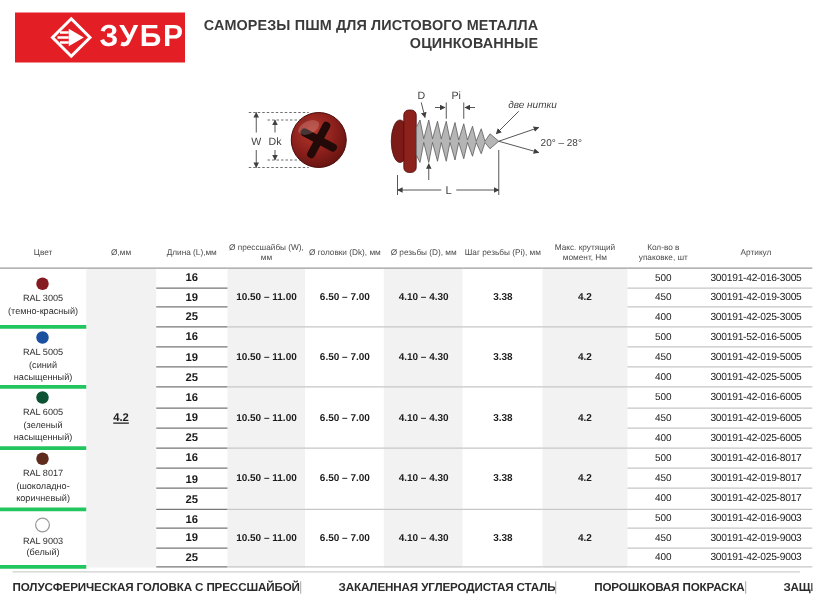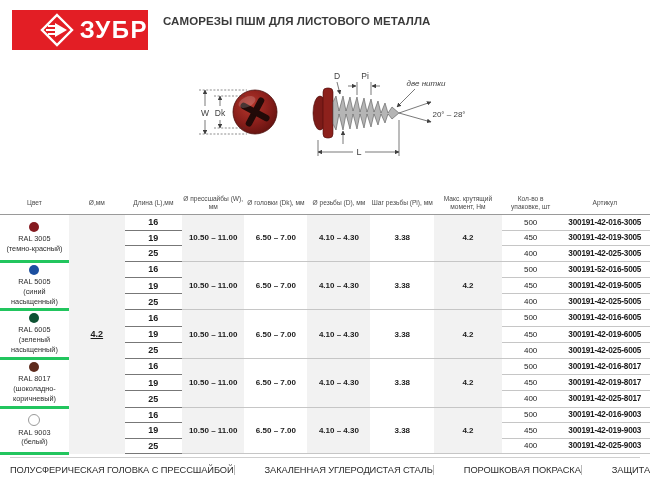--- a/index.html
+++ b/index.html
@@ -17,44 +17,45 @@
   .diagram text{fill:#3f3f3f;font-family:"Liberation Sans",sans-serif;}
   
   table{position:absolute;left:0;top:192px;width:650px;border-collapse:collapse;table-layout:fixed;}
   thead th{font-weight:normal;font-size:6.6px;color:#4a4a4a;padding:3px 1px 4px;
     border-bottom:1px solid #9a9a9a;text-align:center;vertical-align:middle;line-height:1.15;}
   tbody td{text-align:center;vertical-align:middle;font-size:8px;height:14.6px;padding:0 1px;line-height:1.15;}
   .bg{background:#f2f2f2;}
   .col-dia{background:#f2f2f2;font-weight:bold;font-size:9px;text-decoration:underline;}
   .col-len{font-weight:bold;font-size:9px;border-bottom:1px solid #777;}
   .col-qty{border-bottom:1px solid #c6c6c6;font-size:8px;}
-  .col-art{border-bottom:1px solid #c6c6c6;font-weight:bold;font-size:8.2px;letter-spacing:-.2px;}
+  .col-art{border-bottom:1px solid #c6c6c6;font-weight:normal;font-size:8.2px;letter-spacing:-.2px;}
   .col-val{font-weight:bold;font-size:8px;border-bottom:1px solid #c6c6c6;}
   .col-color{border-bottom:3px solid #22c55e;font-size:7.3px;color:#2e2e2e;padding:2px;}
   .dot{display:block;width:10px;height:10px;border-radius:50%;margin:0 auto 2px;}
   .ral{line-height:1.35;}
   
   .features{position:absolute;left:10px;right:10px;top:457px;border-top:1px solid #cfcfcf;
     display:flex;justify-content:space-between;align-items:center;padding-top:7px;}
-  .feature{font-weight:normal;font-size:9.3px;color:#2b2b2b;white-space:nowrap;letter-spacing:-.1px;}
+  .feature{font-weight:bold;font-size:9.3px;color:#2b2b2b;white-space:nowrap;letter-spacing:-.1px;}
   .feature + .feature{border-left:1px solid #b9b9b9;padding-left:30px;}
 </style>
 </head>
 <body>
 
 <div class="logo">
   <svg width="34" height="34" viewBox="0 0 34 34">
     <polygon points="17,2 32,17 17,32 2,17" fill="none" stroke="#ffffff" stroke-width="2.4"></polygon>
     <path d="M8,13h7 M6,17h9 M8,21h7" stroke="#ffffff" stroke-width="2" fill="none"></path>
     <path d="M15,10 L27,17 L15,24 Z" fill="#ffffff"></path>
   </svg>
   <span class="logo-text">ЗУБР</span>
 </div>
 <div class="title">
   <div>САМОРЕЗЫ ПШМ ДЛЯ ЛИСТОВОГО МЕТАЛЛА</div>
+  <div>ОЦИНКОВАННЫЕ</div>
 </div>
 
 <svg class="diagram" width="290" height="105" viewBox="0 0 290 105">
   <defs>
     <marker id="ar" viewBox="0 0 10 10" refX="9" refY="5" markerWidth="6.5" markerHeight="6.5" orient="auto-start-reverse">
       <path d="M0,0 L10,5 L0,10 Z" fill="#3f3f3f"></path>
     </marker>
     <radialGradient id="headGrad" cx="40%" cy="35%" r="75%">
       <stop offset="0%" stop-color="#b5372c"></stop>
       <stop offset="55%" stop-color="#8a1f1b"></stop>

